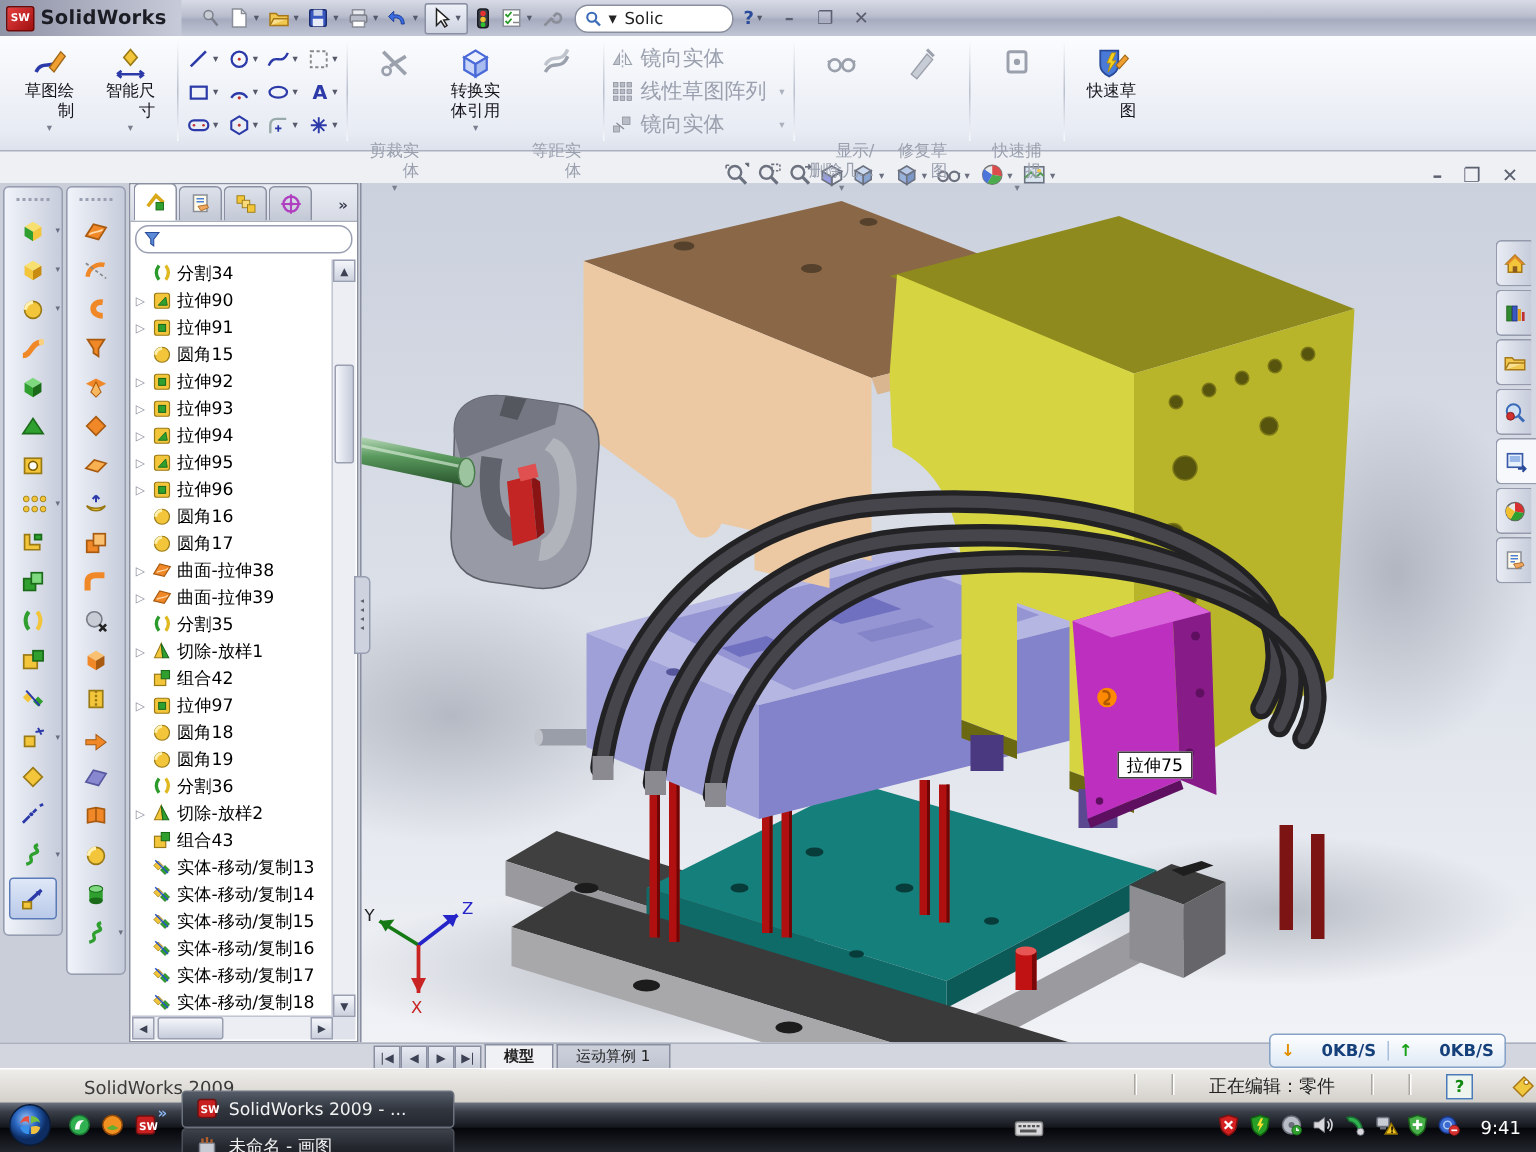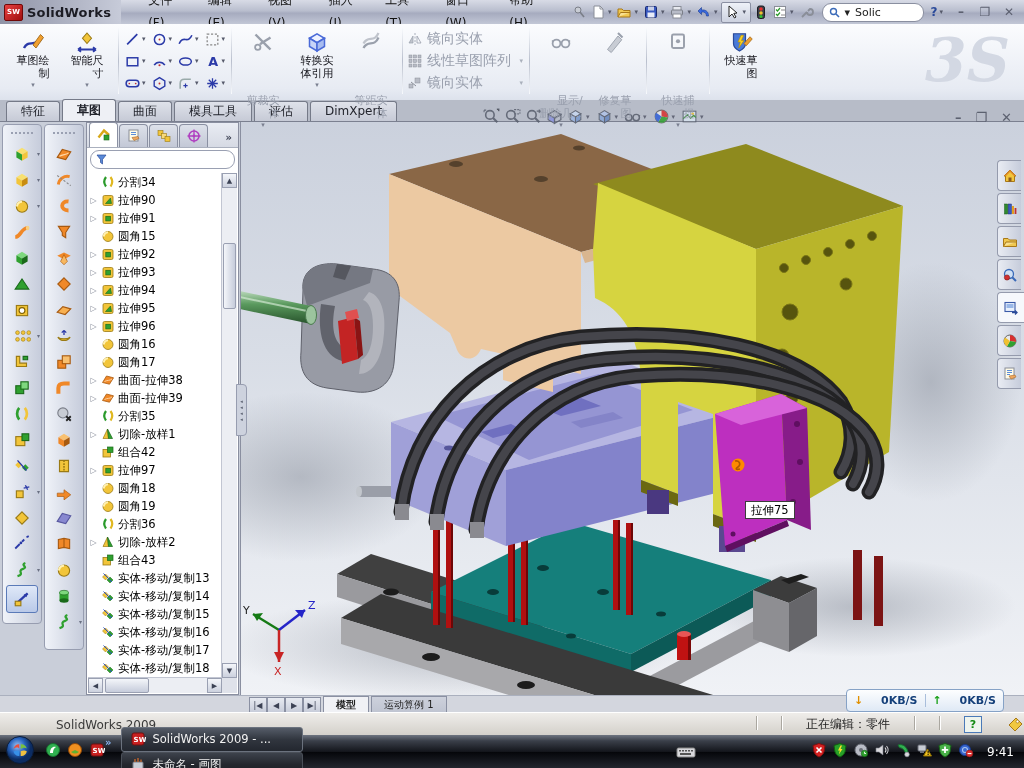--- a/index.html
+++ b/index.html
@@ -166,29 +166,20 @@
 </head>
 <body>
 
 <div id="root">
 
   <div class="titlebar">
     <div class="logozone">
       <div class="swbadge">SW</div>
       <div class="apptitle">SolidWorks</div>
     </div>
-    <div class="menubar" id="menubar">
-        <div class="menuitem">文件(F)</div>
-        <div class="menuitem">编辑(E)</div>
-        <div class="menuitem">视图(V)</div>
-        <div class="menuitem">插入(I)</div>
-        <div class="menuitem">工具(T)</div>
-        <div class="menuitem">窗口(W)</div>
-        <div class="menuitem">帮助(H)</div>
-      </div>
     <div class="qtools" id="qtools">
         <div class="qbtn">
           <svg width="16" height="16" viewBox="0 0 16 16">
             <circle cx="7" cy="6" r="3" fill="#c8ccd4" stroke="#7a7e88"></circle>
             <line x1="9" y1="8" x2="13" y2="13" stroke="#7a7e88" stroke-width="1.6"></line>
           </svg>
         </div>
         <div class="qbtn">
           <svg width="16" height="16" viewBox="0 0 16 16">
             <path d="M4,2 L10,2 L13,5 L13,14 L4,14 Z" fill="#fff" stroke="#8a8e98"></path>
@@ -266,21 +257,20 @@
         <span class="qcaret">▾</span>
     </div>
     <div class="winbtns">
       <div>–</div>
       <div>❐</div>
       <div>✕</div>
     </div>
   </div>
 
   <div class="ribbon">
-    <div class="watermark">3S</div>
     <div class="ribrow" id="ribrow">
         <div class="bigbtn">
           <div class="bicon">
             <svg width="24" height="24" viewBox="0 0 16 16">
               <path d="M2,12 C5,6 9,12 14,5" stroke="#2b3aa8" stroke-width="1.6" fill="none"></path>
               <polygon points="8,10 13,3 15,5 10,12" fill="#f0a030" stroke="#a06818" stroke-width=".6"></polygon>
             </svg>
           </div>
           <div class="biglabel">草图绘<br>制</div>
           <div class="bcaret">▾</div>
@@ -491,28 +481,20 @@
               <path d="M3,2.5 L11,2.5 L11,9 C11,12 8,13.5 7,14 C6,13.5 3,12 3,9 Z" fill="#4a7ad8" stroke="#2a4a98" stroke-width=".8"></path>
               <polygon points="8,3.5 6,8 7.5,8 6.5,12 10,7 8.3,7 9.8,3.5" fill="#f8d020" stroke="#b89000" stroke-width=".4"></polygon>
               <polygon points="10,9 14,4.5 15.5,6 11.5,10.5" fill="#f0a030" stroke="#a06818" stroke-width=".5"></polygon>
             </svg>
           </div>
           <div class="biglabel">快速草<br>图</div>
         </div>
       </div>
   </div>
 
-  <div class="tabstrip" id="tabstrip">
-      <div class="rtab">特征</div>
-      <div class="rtab active">草图</div>
-      <div class="rtab">曲面</div>
-      <div class="rtab">模具工具</div>
-      <div class="rtab">评估</div>
-      <div class="rtab">DimXpert</div>
-    </div>
 
   <div class="main">
 
     <div class="vtoolbar" id="ltb1" style="left:2px;top:2px;height:500px;">
         <div class="grip"></div>
         <div class="vitem">
           <svg width="18" height="18" viewBox="0 0 16 16">
             <polygon points="3,5.5 8,2.5 13,5.5 8,8.5" fill="#f8e070"></polygon>
             <polygon points="3,5.5 8,8.5 8,14 3,11" fill="#2fa02f"></polygon>
             <polygon points="13,5.5 8,8.5 8,14 13,11" fill="#f2c53a"></polygon>

